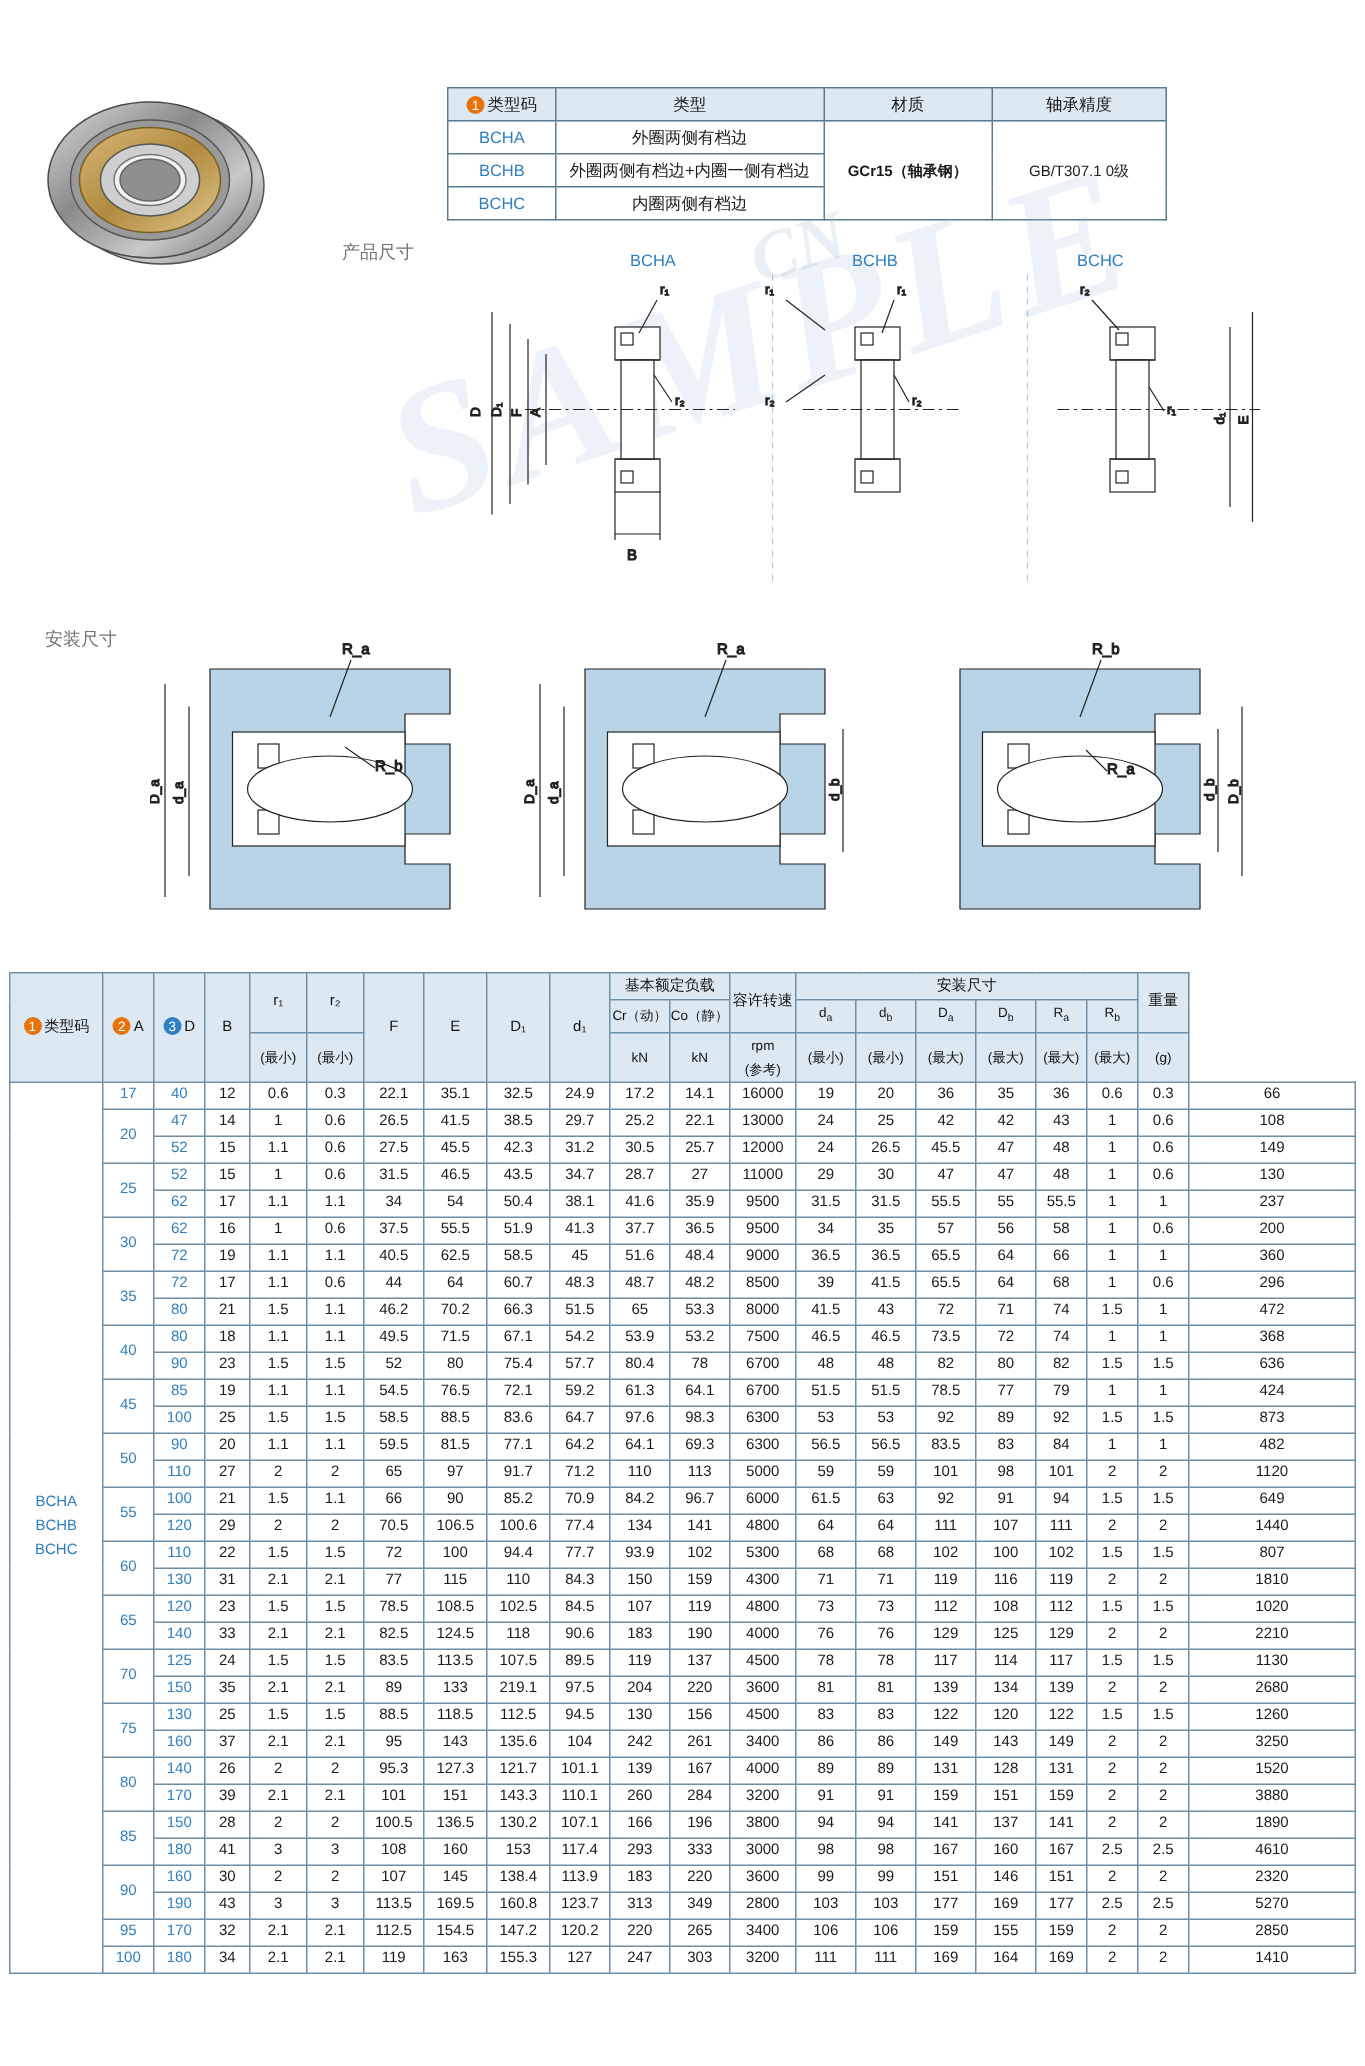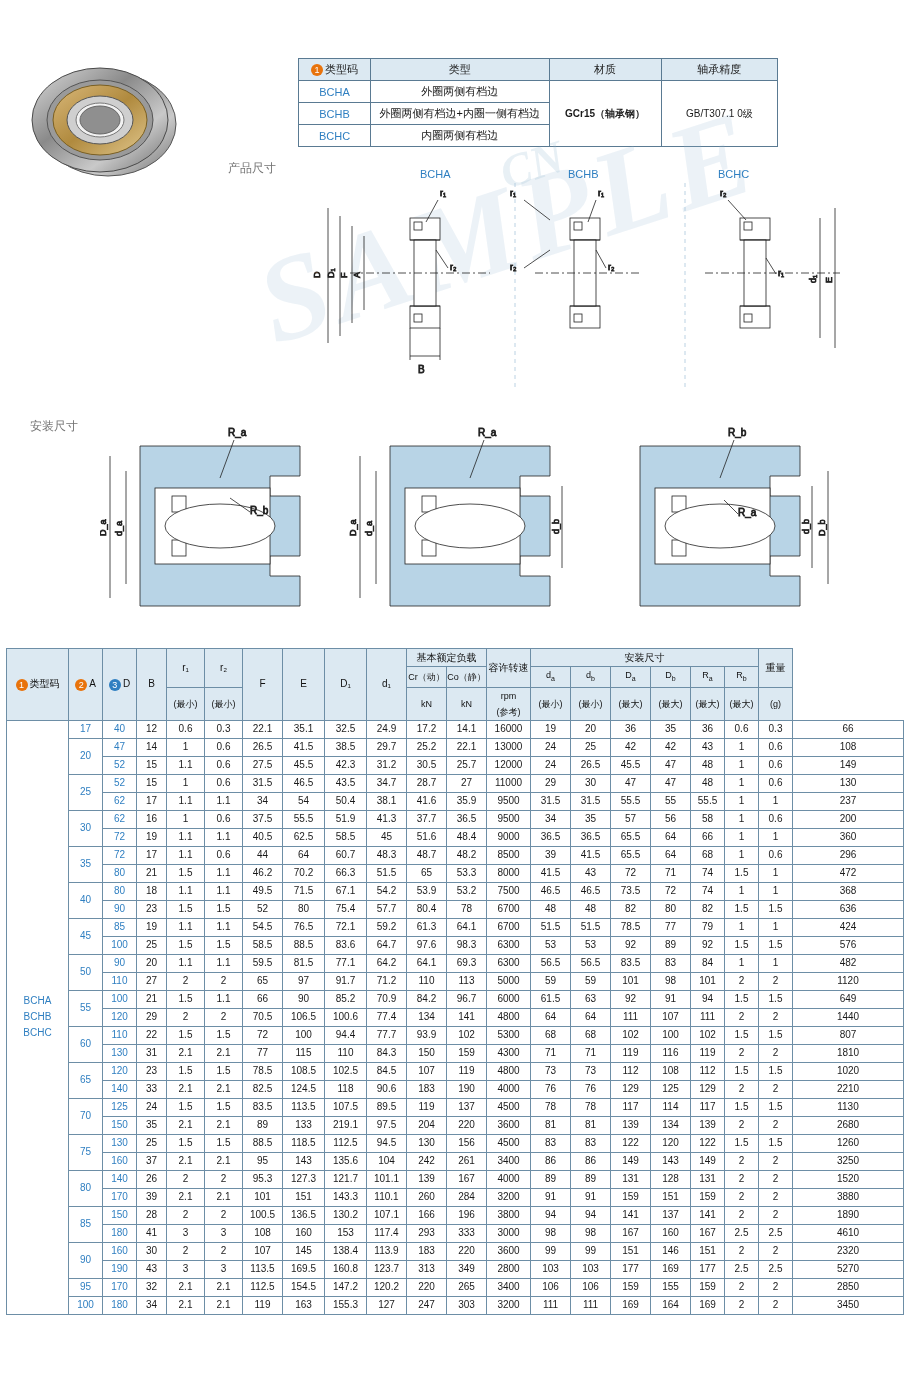--- a/index.html
+++ b/index.html
@@ -658,21 +658,21 @@
             <td>97.6</td>
             <td>98.3</td>
             <td>6300</td>
             <td>53</td>
             <td>53</td>
             <td>92</td>
             <td>89</td>
             <td>92</td>
             <td>1.5</td>
             <td>1.5</td>
-            <td>576</td>
+            <td>873</td>
           </tr>
           <tr>
             <td class="blue" rowspan="2">50</td>
             <td class="blue">90</td>
             <td>20</td>
             <td>1.1</td>
             <td>1.1</td>
             <td>59.5</td>
             <td>81.5</td>
             <td>77.1</td>
@@ -1089,21 +1089,21 @@
             <td>247</td>
             <td>303</td>
             <td>3200</td>
             <td>111</td>
             <td>111</td>
             <td>169</td>
             <td>164</td>
             <td>169</td>
             <td>2</td>
             <td>2</td>
-            <td>3450</td>
+            <td>1410</td>
           </tr>
         </tbody>
     </table>
   </div>
 
   <div class="footer">
     <svg class="order-icon" viewBox="0 0 48 48">
       <path d="M10 14 h6 l6 18 h16 l5 -13 h-22" fill="none" stroke="#2f7fc1" stroke-width="2.2"></path>
       <circle cx="23" cy="37" r="3" fill="#2f7fc1"></circle>
       <circle cx="36" cy="37" r="3" fill="#2f7fc1"></circle>

